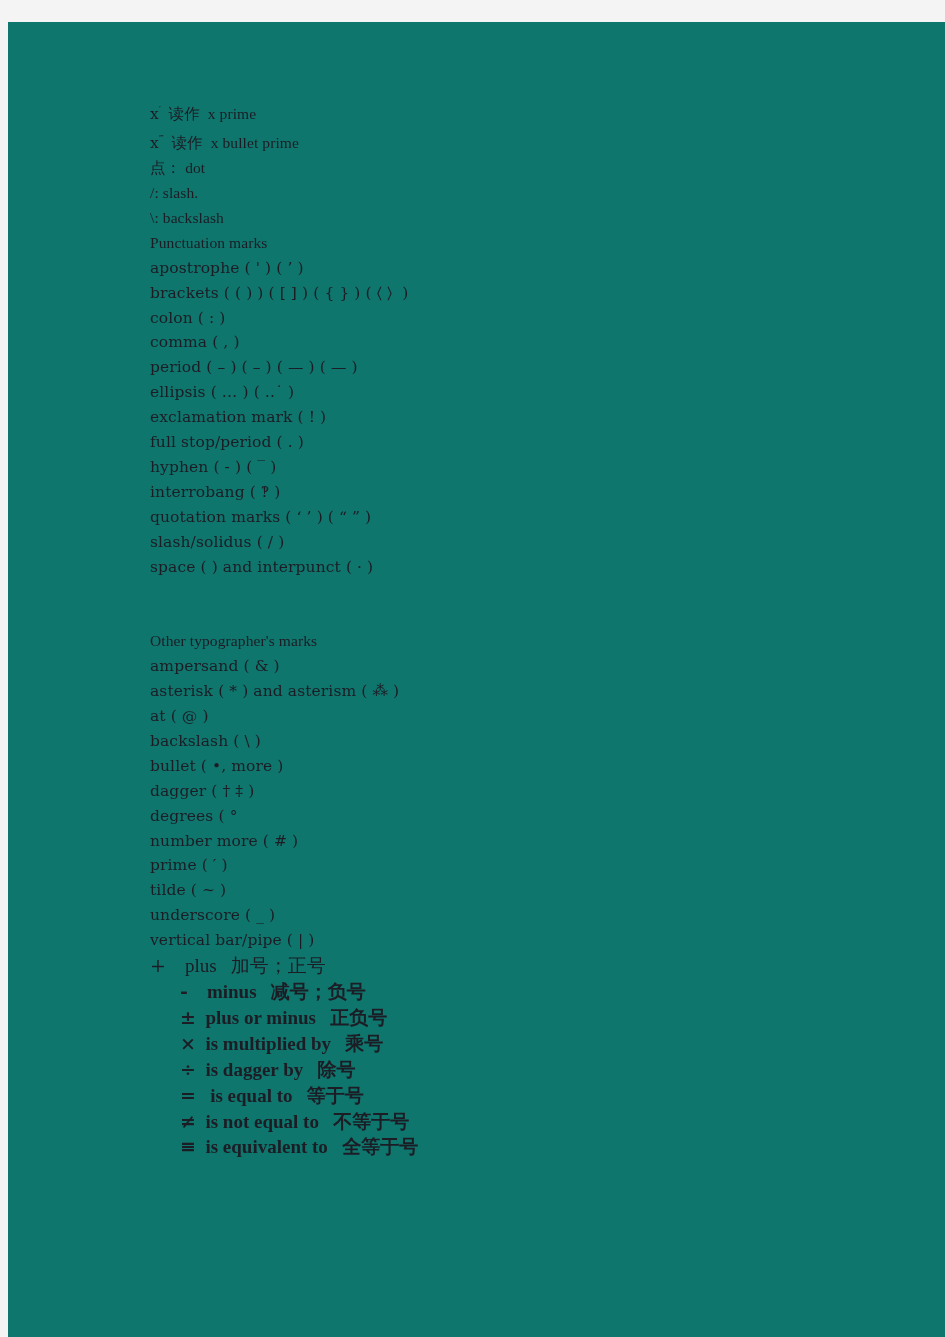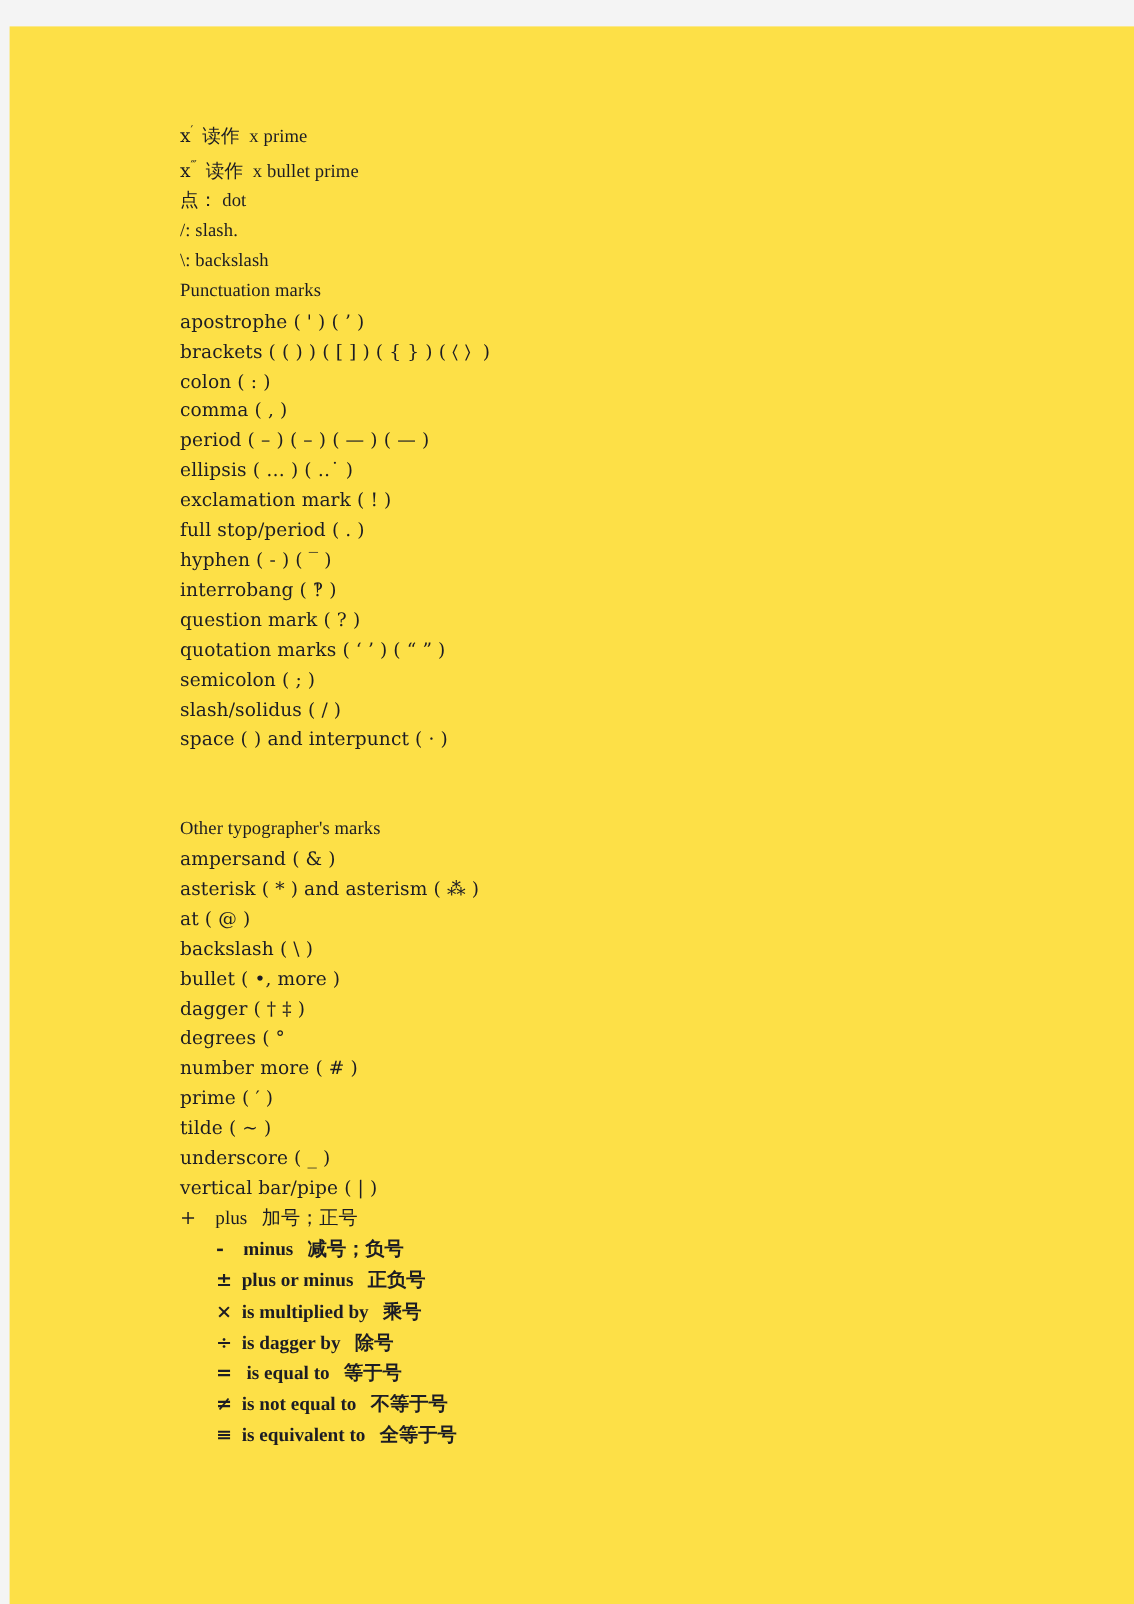--- a/index.html
+++ b/index.html
@@ -13,21 +13,21 @@
     font-family: "Liberation Serif", "DejaVu Serif", serif;
     overflow: hidden;
   }
 
   .page-canvas {
     position: absolute;
     left: 8px;
     top: 22px;
     width: 937px;
     height: 1315px;
-    background: #fde047;
+    background: #0f766e;
   }
 
   .doc-body {
     position: absolute;
     left: 142px;
     top: 76px;
     width: 760px;
   }
 
   .line {
@@ -44,21 +44,21 @@
 
   .spacer-line {
     height: 24.9px;
   }
 
   .sym {
     font-family: "DejaVu Serif", "Liberation Serif", serif;
   }
 
   .math-row {
-    font-size: 16px;
+    font-size: 19px;
     line-height: 24.9px;
     color: #1c1c24;
     white-space: pre;
   }
   .math-row.indent {
     padding-left: 30px;
     font-weight: bold;
   }
 
   .sup-prime {
@@ -90,23 +90,21 @@
       <div class="line sym">apostrophe ( ' ) ( ’ )</div>
       <div class="line sym">brackets ( ( ) ) ( [ ] ) ( { } ) ( 〈 〉  )</div>
       <div class="line sym">colon ( : )</div>
       <div class="line sym">comma ( , )</div>
       <div class="line sym">period ( – ) ( – ) ( — ) ( — )</div>
       <div class="line sym">ellipsis ( … ) ( ‥˙ )</div>
       <div class="line sym">exclamation mark ( ! )</div>
       <div class="line sym">full stop/period ( . )</div>
       <div class="line sym">hyphen ( - ) ( ‾ )</div>
       <div class="line sym">interrobang ( ‽ )</div>
-      <div class="line sym">question mark ( ? )</div>
       <div class="line sym">quotation marks ( ‘ ’ ) ( “ ” )</div>
-      <div class="line sym">semicolon ( ; )</div>
       <div class="line sym">slash/solidus ( / )</div>
       <div class="line sym">space ( ) and interpunct ( · )</div>
     </div>
 
     <div class="spacer-line"></div>
     <div class="spacer-line"></div>
 
     <div class="line">Other typographer's marks</div>
 
     <div>

